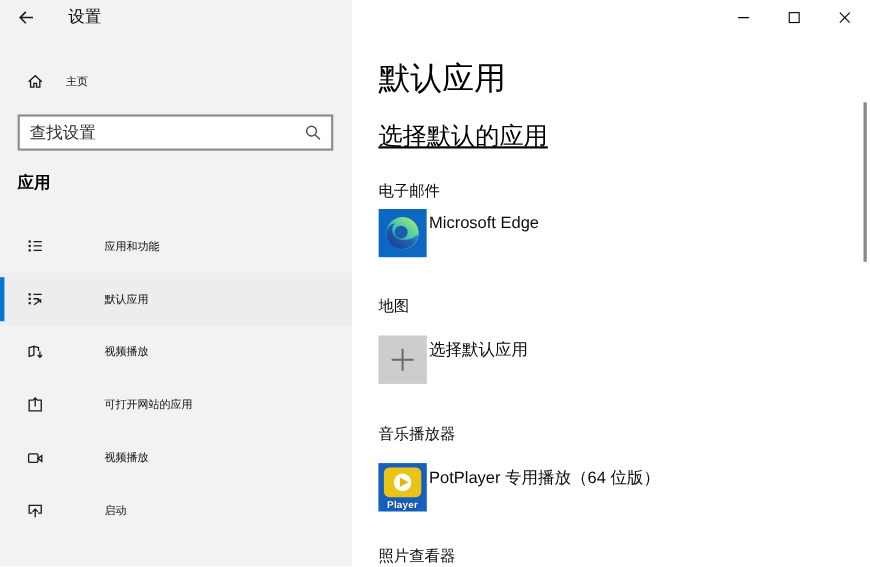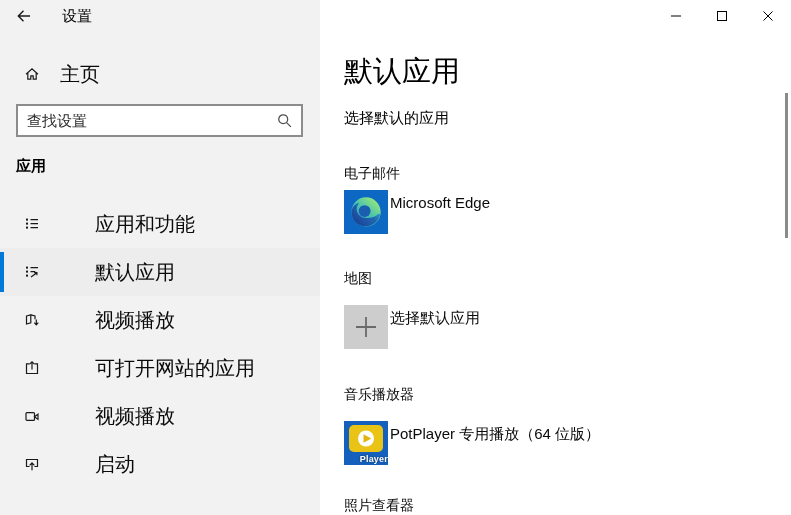--- a/index.html
+++ b/index.html
@@ -8,21 +8,21 @@
   .app { position:relative; width:791px; height:515px; background:#ffffff; overflow:hidden; }
 
   
   .sidebar { position:absolute; left:0; top:0; width:320px; height:515px; background:#f2f2f2; }
   .titlebar-left { position:absolute; left:0; top:0; width:320px; height:32px; }
   .back-btn { position:absolute; left:0; top:0; width:48px; height:32px; background:transparent; border:none; display:flex; align-items:center; justify-content:center; cursor:pointer; }
   .win-title { position:absolute; left:62px; top:0; height:32px; line-height:32px; font-size:15px; color:#000; }
 
   .home-row { position:absolute; left:0; top:56px; width:320px; height:36px; display:flex; align-items:center; padding-left:24px; cursor:pointer; }
   .home-row .nav-label { margin-left:20px; }
-  .nav-label { font-size:20px; color:#0a0a0a; }
+  .nav-label { font-size:10px; color:#0a0a0a; }
 
   .searchbox { position:absolute; left:16px; top:104px; width:287px; height:33px; background:#ffffff; border:2px solid #8c8c8c; }
   .searchbox input { position:absolute; left:0; top:0; width:100%; height:100%; border:none; outline:none; background:transparent; padding:0 30px 0 9px; font-size:15px; font-family:"Liberation Sans", sans-serif; color:#3b82f6; }
   .searchbox input::placeholder { color:#2b2b2b; opacity:1; }
   .search-glyph { position:absolute; right:8px; top:6px; width:17px; height:17px; cursor:pointer; }
 
   .section-header { position:absolute; left:16px; top:157px; font-size:15px; font-weight:bold; color:#000; }
 
   .nav-row { position:absolute; left:0; width:320px; height:48px; display:flex; align-items:center; padding-left:24px; cursor:pointer;gap:35px; }
   .nav-row .nav-label { margin-left:20px; }
@@ -30,32 +30,32 @@
   .accent-bar { position:absolute; left:0; top:4px; width:4px; height:40px; background:#0078d7; }
   .nav-icon { width:16px; height:16px; display:inline-flex; flex:0 0 16px; }
   .nav-icon svg, .search-glyph svg { width:100%; height:100%; }
 
   
   .main { position:absolute; left:320px; top:0; width:471px; height:515px; background:#ffffff; }
   .win-controls { position:absolute; right:0; top:0; display:flex; }
   .win-btn { width:46px; height:32px; background:transparent; border:none; display:flex; align-items:center; justify-content:center; cursor:pointer; }
 
   .page-title { position:absolute; left:24px; top:52px; font-size:29px; font-weight:300; color:#000; }
-  .page-subtitle { position:absolute; left:24px; top:109px; font-size:15px; font-weight:400; color:#000; }
+  .page-subtitle { position:absolute; left:24px; top:109px; font-size:22px; font-weight:400; color:#000;text-decoration:underline; }
   .cat-label { position:absolute; left:24px; font-size:14px; font-weight:400; color:#0a0a0a; }
 
   .app-row { position:absolute; left:24px; display:flex; align-items:flex-start; cursor:pointer; }
   .tile { width:44px; height:44px; flex:0 0 44px; position:relative; }
   .app-name { margin-left:2px; margin-top:4px; font-size:15px; color:#0a0a0a; }
 
   .plus-tile { background:#cdcdcd; display:flex; align-items:center; justify-content:center; }
 
   .pp-tile { background:#1560bd; }
   .pp-yellow { position:absolute; left:5px; top:4px; width:34px; height:27px; background:#e9c417; border-radius:5px; }
-  .pp-badge { position:absolute; left:0; bottom:1px; width:100%; text-align:right; color:#ffffff; font-size:9px; font-weight:bold; text-shadow:0 0 2px rgba(0,0,0,0.55); letter-spacing:0.2px; }
+  .pp-badge { position:absolute; left:0; bottom:1px; width:100%; text-align:center; color:#ffffff; font-size:9px; font-weight:bold; text-shadow:0 0 2px rgba(0,0,0,0.55); letter-spacing:0.2px; }
 
   .scrollbar-thumb { position:absolute; left:465px; top:93px; width:3px; height:145px; background:#8a8a8a; }
 </style>
 </head>
 <body>
 
 <div class="app">
 
   <aside class="sidebar">
 

